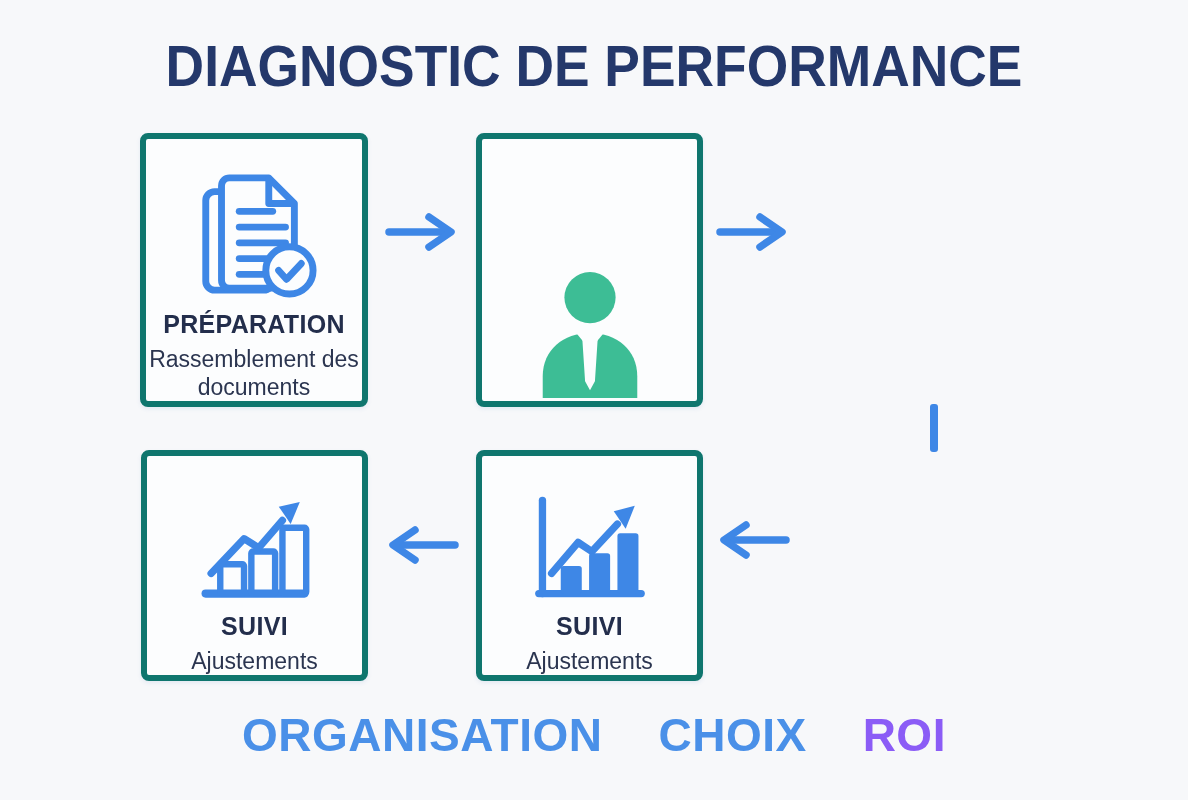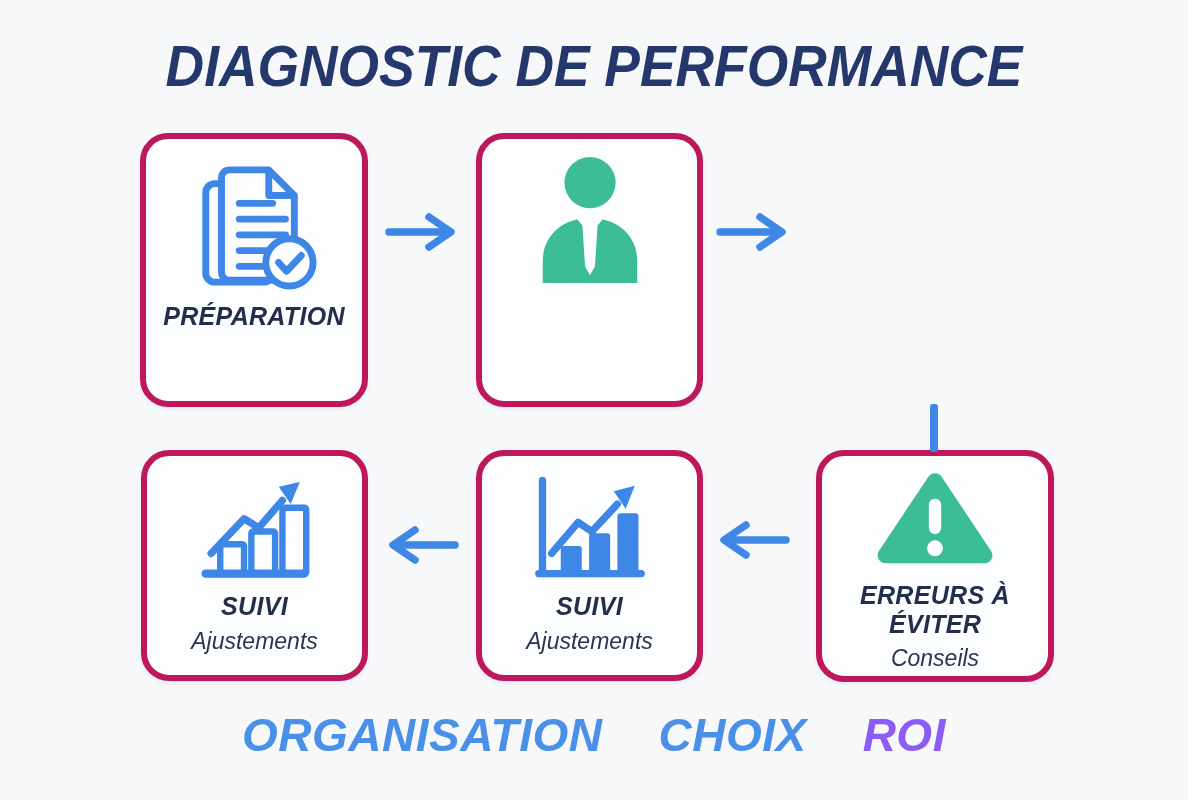--- a/index.html
+++ b/index.html
@@ -1,29 +1,30 @@
 <!DOCTYPE html>
 <html><head>
 <meta charset="utf-8">
 <style>
   html,body{margin:0;padding:0;}
   .stage{
     position:relative;width:1188px;height:800px;background:#F7F8FA;
-    overflow:hidden;font-family:"Liberation Sans",sans-serif;font-style:italic;
+    overflow:hidden;font-family:"Liberation Sans",sans-serif;
   }
   .page-title{
     position:absolute;top:32px;left:0;width:100%;text-align:center;
     font-size:58px;font-weight:bold;color:#24386B;letter-spacing:0px;
     transform:scaleX(.92);transform-origin:center;white-space:nowrap;margin:0;
   }
   .box{
     position:absolute;box-sizing:border-box;background:#FCFDFE;
-    border:6px solid #be185d;border-radius:28px;
+    border:6px solid #0f766e;border-radius:8px;
     display:flex;flex-direction:column;align-items:center;text-align:center;
     box-shadow:0 2px 4px rgba(90,130,190,.12);
+    justify-content:flex-end;
   }
   .box1{left:140px;top:133px;width:228px;height:274px;padding-top:16px;}
   .box2{left:476px;top:133px;width:227px;height:274px;padding-top:15px;}
   .box3{left:816px;top:132px;width:243px;height:273px;padding-top:14px;}
   .box4{left:816px;top:450px;width:238px;height:232px;padding-top:10px;}
   .box5{left:476px;top:450px;width:227px;height:231px;padding-top:11px;}
   .box6{left:141px;top:450px;width:227px;height:231px;padding-top:11px;}
   .icon{display:flex;align-items:center;justify-content:center;}
   .box1 .icon{height:140px;}
   .box2 .icon{height:132px;}
@@ -69,45 +70,35 @@
           <line x1="50" y1="60" x2="97" y2="60"></line>
           <line x1="50" y1="76" x2="97" y2="76"></line>
           <line x1="50" y1="92" x2="85" y2="92"></line>
           <line x1="50" y1="108" x2="77" y2="108"></line>
           <circle cx="101" cy="104" r="24" fill="#FCFDFE"></circle>
           <path d="M90,104 l8,9 l15,-16"></path>
         </g>
       </svg>
     </div>
     <div class="step-label">PRÉPARATION</div>
+    <div class="step-sub">Rassemblement des documents</div>
   </section>
 
   <section class="box box2">
     <div class="icon">
       <svg width="120" height="130" viewBox="0 0 120 132" aria-hidden="true">
         <circle cx="60" cy="28" r="26" fill="#3DBD95"></circle>
         <path d="M12,130 v-22 c0,-27 21,-44 48,-44 s48,17 48,44 v22 z" fill="#3DBD95"></path>
         <path d="M46,64 h28 l-14,17 z" fill="#FCFDFE"></path>
         <path d="M60,74 l8,-7 l-3,46 l-5,9 l-5,-9 l-3,-46 z" fill="#FCFDFE"></path>
       </svg>
     </div>
   </section>
 
 
-  <section class="box box4">
-    <div class="icon">
-      <svg width="126" height="106" viewBox="0 0 140 120" aria-hidden="true">
-        <path d="M70,16 L126,100 H14 Z" fill="#3DBD95" stroke="#3DBD95" stroke-width="18" stroke-linejoin="round"></path>
-        <rect x="63" y="36" width="14" height="40" rx="7" fill="#FCFDFE"></rect>
-        <circle cx="70" cy="92" r="9" fill="#FCFDFE"></circle>
-      </svg>
-    </div>
-    <div class="step-label">ERREURS À ÉVITER</div>
-    <div class="step-sub">Conseils</div>
-  </section>
 
   <section class="box box5">
     <div class="icon">
       <svg width="128" height="114" viewBox="0 0 140 124" aria-hidden="true">
         <g fill="none" stroke="#3E87E6" stroke-width="8" stroke-linecap="round" stroke-linejoin="round">
           <path d="M18,12 V114"></path>
           <path d="M14,114 H126"></path>
           <path d="M28,92 L57,58 L72,68 L100,38"></path>
         </g>
         <g fill="#3E87E6">

